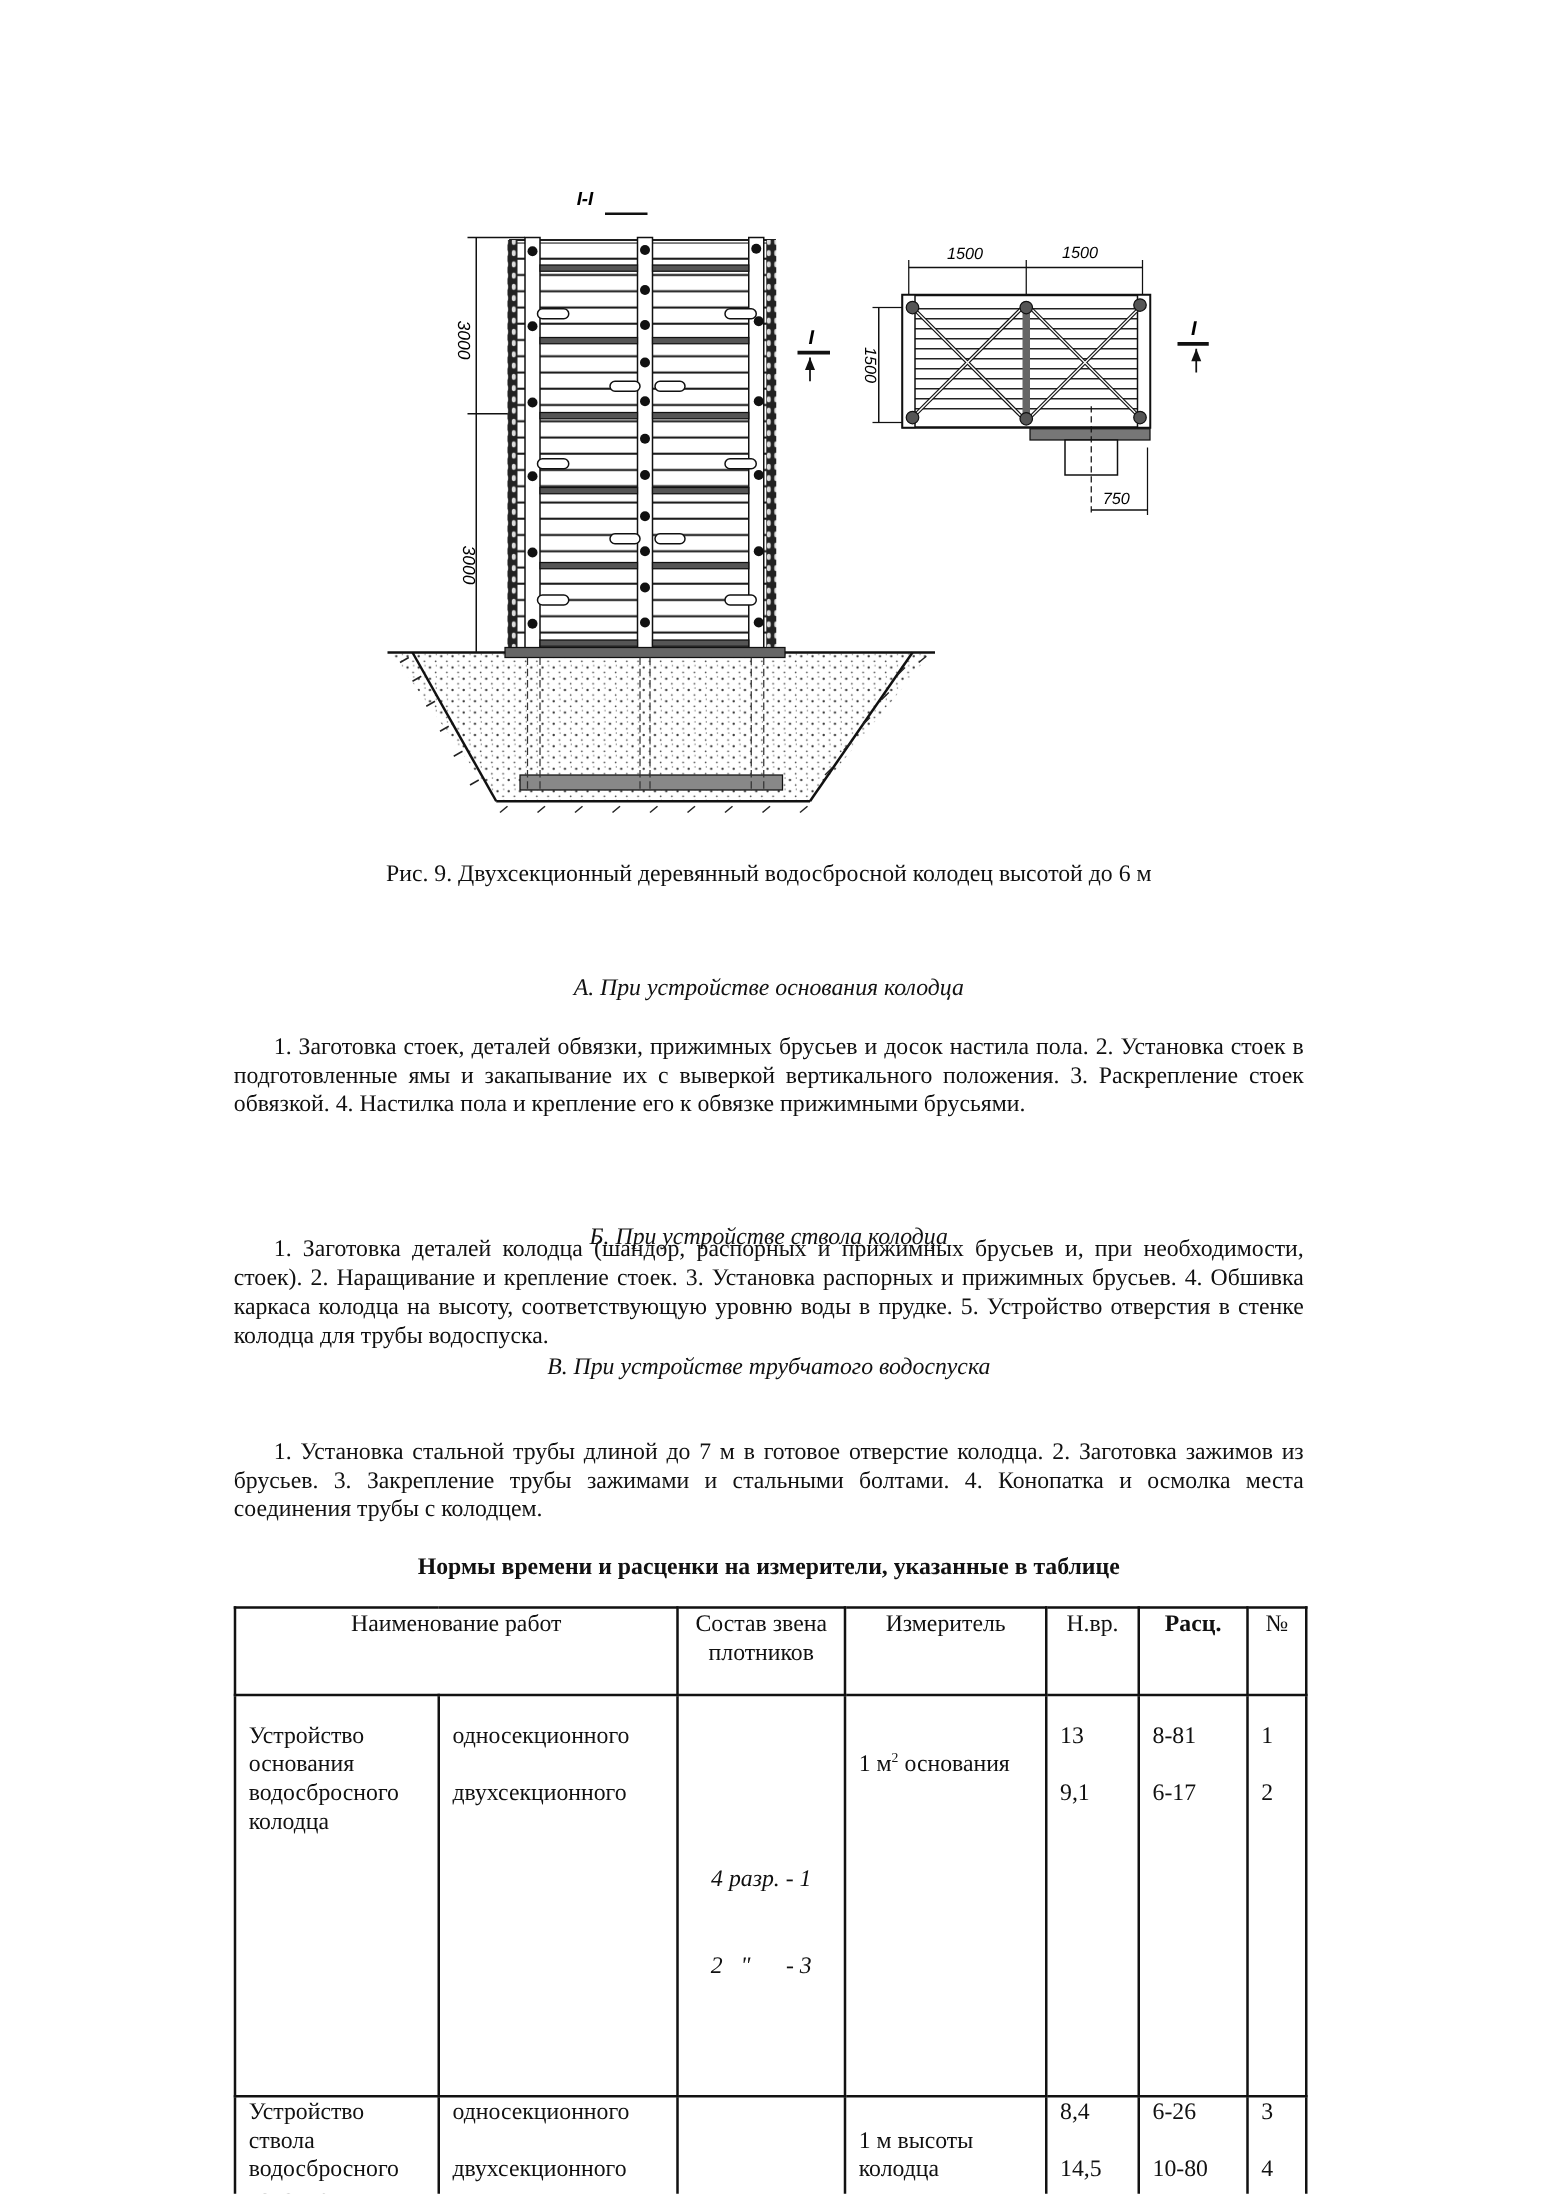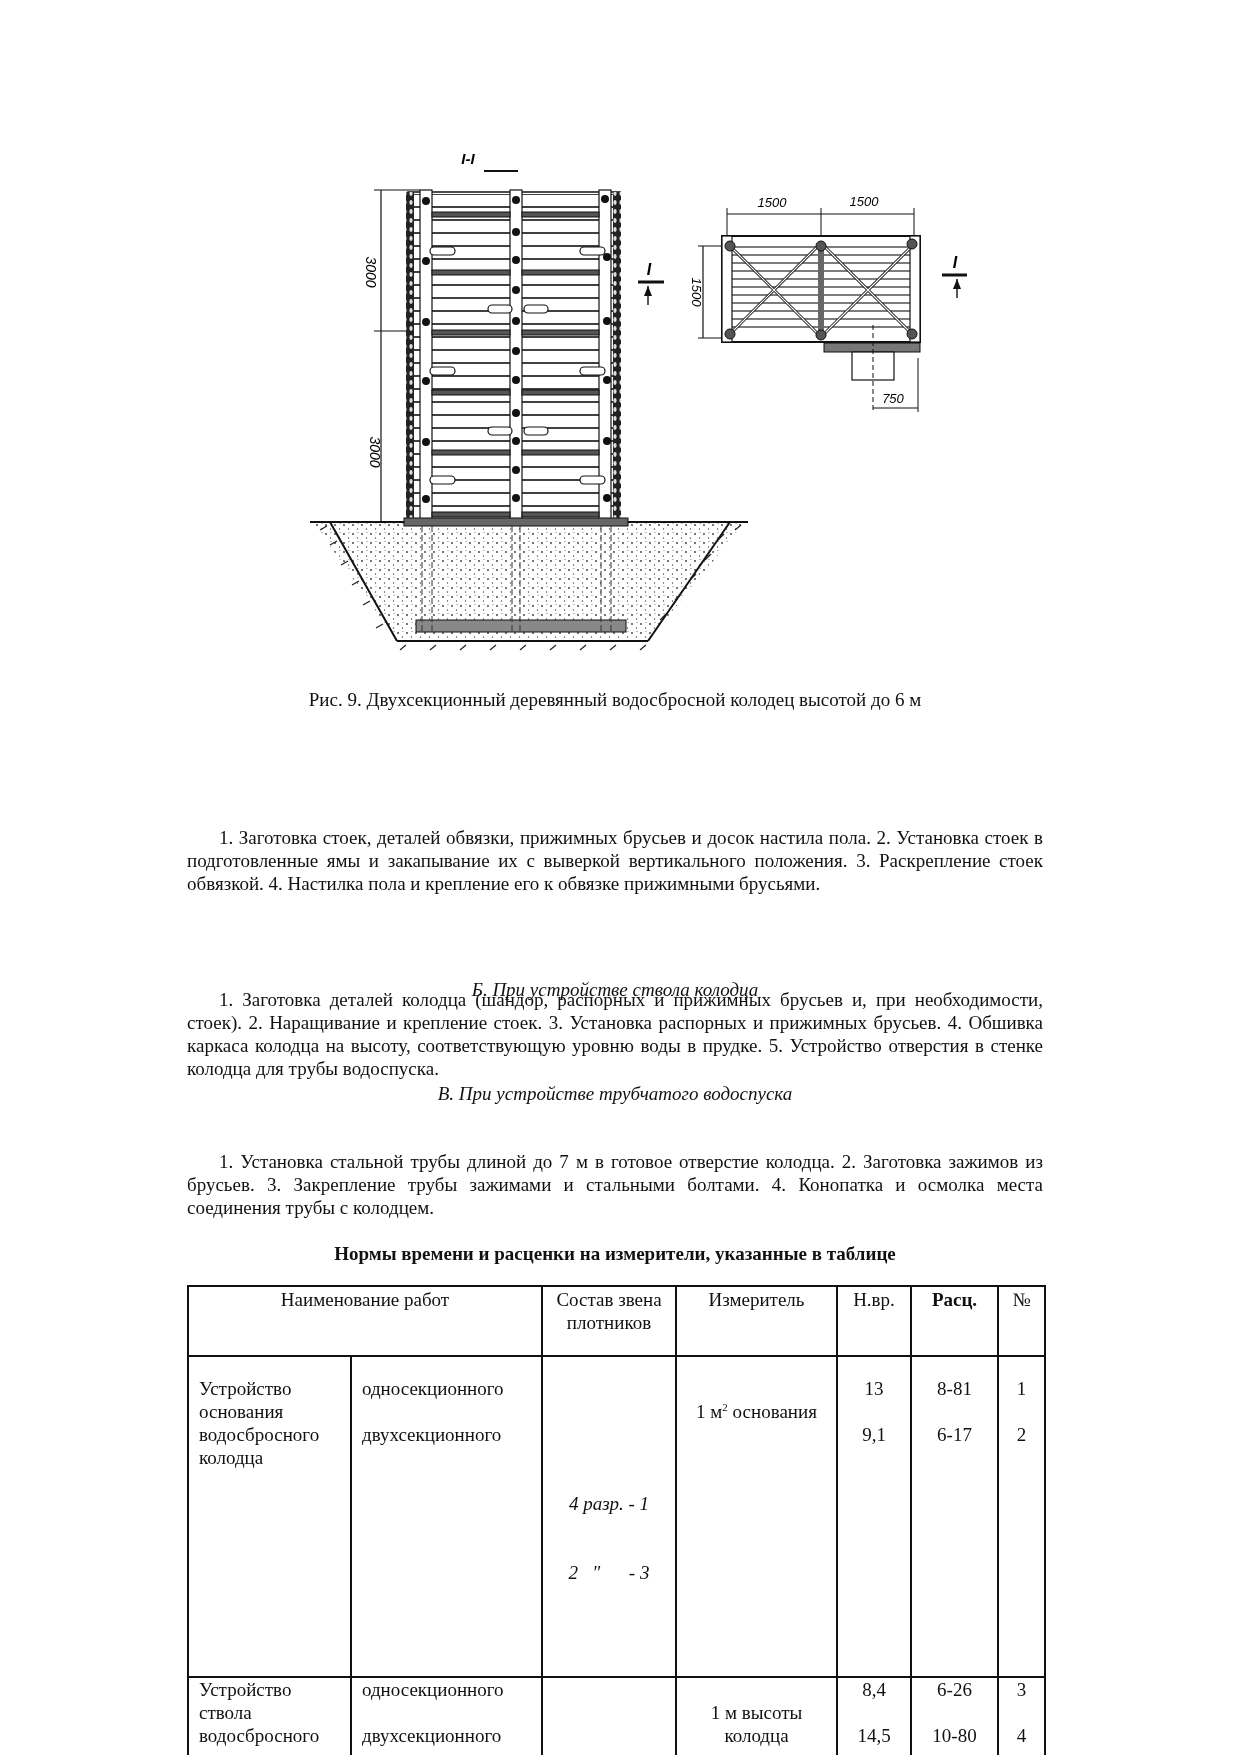--- a/index.html
+++ b/index.html
@@ -15,21 +15,21 @@
   .heading-italic { position: absolute; left: 187px; width: 856px; text-align: center;
                     font-size: 19px; font-style: italic; line-height: 24px; }
   .para { position: absolute; left: 187px; width: 856px; text-align: justify;
           font-size: 19px; line-height: 23px; text-indent: 32px; margin: 0; }
   table.norms { position: absolute; left: 187px; top: 1285px; width: 857px;
                 border-collapse: collapse; font-size: 19px; line-height: 23px; table-layout: fixed; }
   table.norms td, table.norms th { border: 2px solid #111; vertical-align: top; padding: 0 10px; font-weight: normal; }
   table.norms th { text-align: center; padding-top: 1px; padding-bottom: 12px; }
   .b { font-weight: bold; }
   .i { font-style: italic; }
-  .c { text-align: center; }
+  .c { text-align: left; }
   sup { font-size: 11px; line-height: 0; }
   .lines div { height: 23px; }
 </style>
 </head>
 <body>
 
 <div class="page">
 
   <div class="figure">
     <svg viewBox="290 140 720 520" xmlns="http://www.w3.org/2000/svg">
@@ -219,20 +219,21 @@
       <text x="955" y="268" font-family="Liberation Sans, sans-serif" font-style="italic" font-weight="bold" font-size="16" text-anchor="middle">I</text>
       <line x1="942" y1="275" x2="967" y2="275" stroke="#111" stroke-width="3"></line>
       <line x1="957" y1="279" x2="957" y2="298" stroke="#111" stroke-width="1.4"></line>
       <polygon points="957,279 953,289 961,289" fill="#111"></polygon>
     </svg>
   </div>
 
   <div class="caption">Рис. 9. Двухсекционный деревянный водосбросной колодец высотой до 6 м</div>
 
 
+  <div class="heading-italic" style="top:779px;">А. При устройстве основания колодца</div>
   <p class="para" style="top:826px;">1. Заготовка стоек, деталей обвязки, прижимных брусьев и досок настила пола. 2. Установка стоек в подготовленные ямы и закапывание их с выверкой вертикального положения. 3. Раскрепление стоек обвязкой. 4. Настилка пола и крепление его к обвязке прижимными брусьями.</p>
 
   <div class="heading-italic" style="top:941px;margin-top:37px;">Б. При устройстве ствола колодца</div>
   <p class="para" style="top:988px;">1. Заготовка деталей колодца (шандор, распорных и прижимных брусьев и, при необходимости, стоек). 2. Наращивание и крепление стоек. 3. Установка распорных и прижимных брусьев. 4. Обшивка каркаса колодца на высоту, соответствующую уровню воды в прудке. 5. Устройство отверстия в стенке колодца для трубы водоспуска.</p>
 
   <div class="heading-italic" style="top:1082px;">В. При устройстве трубчатого водоспуска</div>
   <p class="para" style="top:1150px;">1. Установка стальной трубы длиной до 7 м в готовое отверстие колодца. 2. Заготовка зажимов из брусьев. 3. Закрепление трубы зажимами и стальными болтами. 4. Конопатка и осмолка места соединения трубы с колодцем.</p>
 
   <div class="heading-bold" style="top:1242px;">Нормы времени и расценки на измерители, указанные в таблице</div>
 

